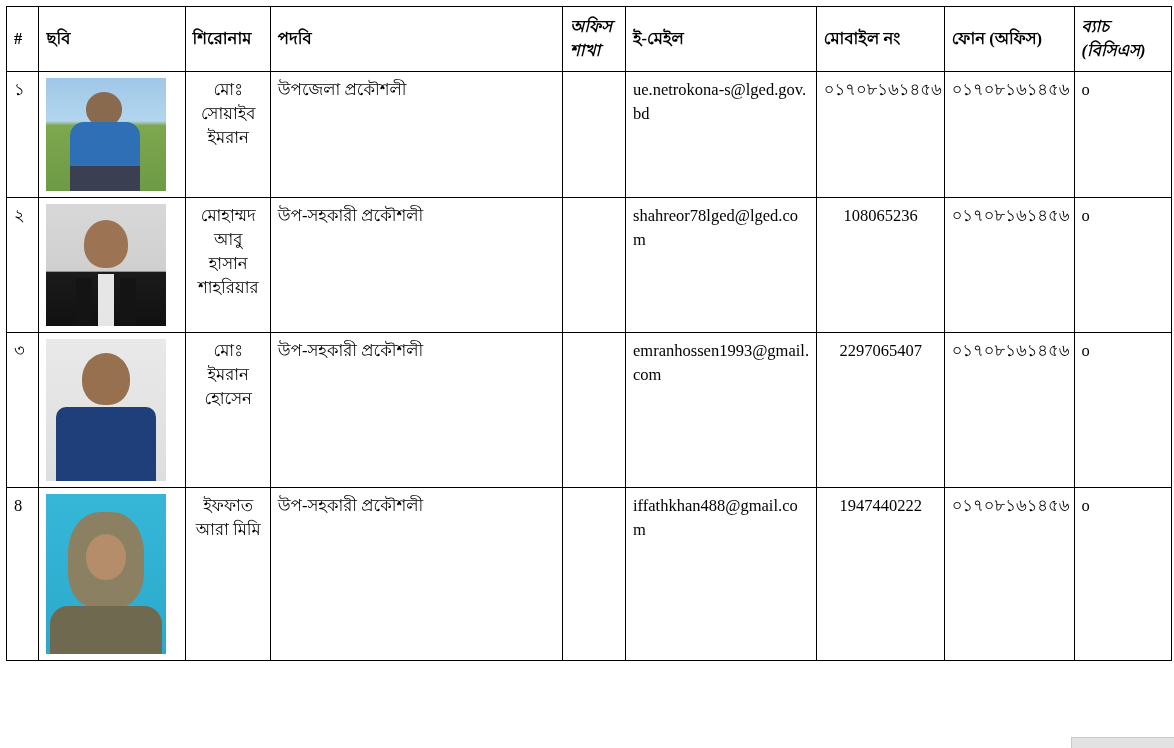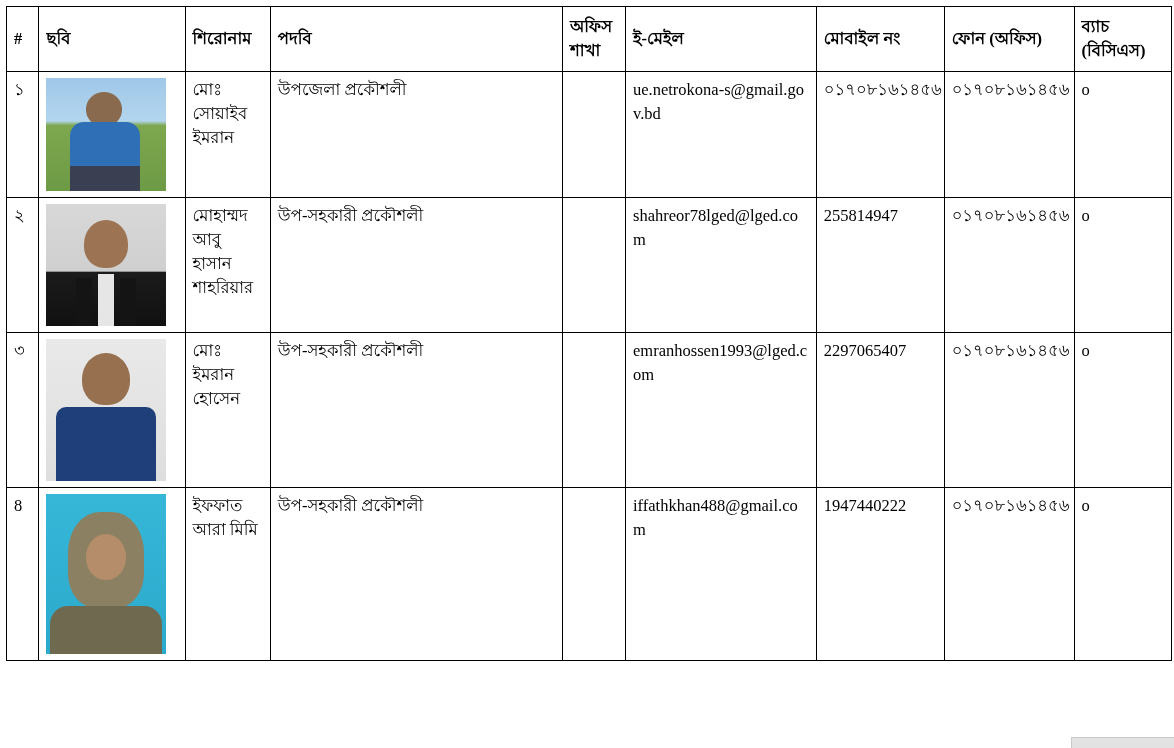--- a/index.html
+++ b/index.html
@@ -58,32 +58,34 @@
   td.sl-cell {
     text-align: left;
     font-size: 16.5px;
     padding-left: 9px;
   }
   td.photo-cell {
     padding: 9px 6px 9px 9px;
   }
   td.name-cell {
     font-size: 16.5px;
+    text-align: center;
   }
   td.desig-cell {
     font-size: 15.5px;
   }
   td.email-cell {
     font-size: 16px;
     word-break: break-all;
     line-height: 1.5;
   }
   td.mobile-cell, td.office-cell {
     font-size: 16.5px;
     white-space: nowrap;
+    text-align: center;
   }
   td.batch-cell {
     font-size: 16.5px;
   }
 
   
   .photo {
     width: 120px;
     height: 0;
     position: relative;
@@ -193,21 +195,21 @@
   .scroll-corner {
     position: absolute;
     right: 0;
     bottom: 0;
     width: 102px;
     height: 16px;
     background: #e2e2e2;
     border-top: 1px solid #c9c9c9;
     border-left: 1px solid #c9c9c9;
   }
-  .two-line { white-space: normal; }
+  .two-line { white-space: normal; font-style: italic; }
 </style>
 </head>
 <body>
 
 <div class="page">
 
   <table class="staff-table">
     <colgroup>
       <col class="c-sl">
       <col class="c-photo">
@@ -237,53 +239,53 @@
       <tr>
         <td class="sl-cell">১</td>
         <td class="photo-cell">
           <div class="photo-wrap">
             <span class="photo photo-1"></span>
           </div>
         </td>
         <td class="name-cell">মোঃ সোয়াইব ইমরান</td>
         <td class="desig-cell">উপজেলা প্রকৌশলী</td>
         <td class="branch-cell"></td>
-        <td class="email-cell">ue.netrokona-s@gmail.gov.bd</td>
+        <td class="email-cell">ue.netrokona-s@lged.gov.bd</td>
         <td class="mobile-cell">০১৭০৮১৬১৪৫৬</td>
         <td class="office-cell">০১৭০৮১৬১৪৫৬</td>
         <td class="batch-cell">o</td>
       </tr>
 
       <tr>
         <td class="sl-cell">২</td>
         <td class="photo-cell">
           <div class="photo-wrap">
             <span class="photo photo-2"></span>
           </div>
         </td>
         <td class="name-cell">মোহাম্মদ আবু হাসান শাহরিয়ার</td>
         <td class="desig-cell">উপ-সহকারী প্রকৌশলী</td>
         <td class="branch-cell"></td>
         <td class="email-cell">shahreor78lged@lged.com</td>
-        <td class="mobile-cell">255814947</td>
+        <td class="mobile-cell">108065236</td>
         <td class="office-cell">০১৭০৮১৬১৪৫৬</td>
         <td class="batch-cell">o</td>
       </tr>
 
       <tr>
         <td class="sl-cell">৩</td>
         <td class="photo-cell">
           <div class="photo-wrap">
             <span class="photo photo-3"></span>
           </div>
         </td>
         <td class="name-cell">মোঃ ইমরান হোসেন</td>
         <td class="desig-cell">উপ-সহকারী প্রকৌশলী</td>
         <td class="branch-cell"></td>
-        <td class="email-cell">emranhossen1993@lged.com</td>
+        <td class="email-cell">emranhossen1993@gmail.com</td>
         <td class="mobile-cell">2297065407</td>
         <td class="office-cell">০১৭০৮১৬১৪৫৬</td>
         <td class="batch-cell">o</td>
       </tr>
 
       <tr>
         <td class="sl-cell">8</td>
         <td class="photo-cell">
           <div class="photo-wrap">
             <span class="photo photo-4"></span>

